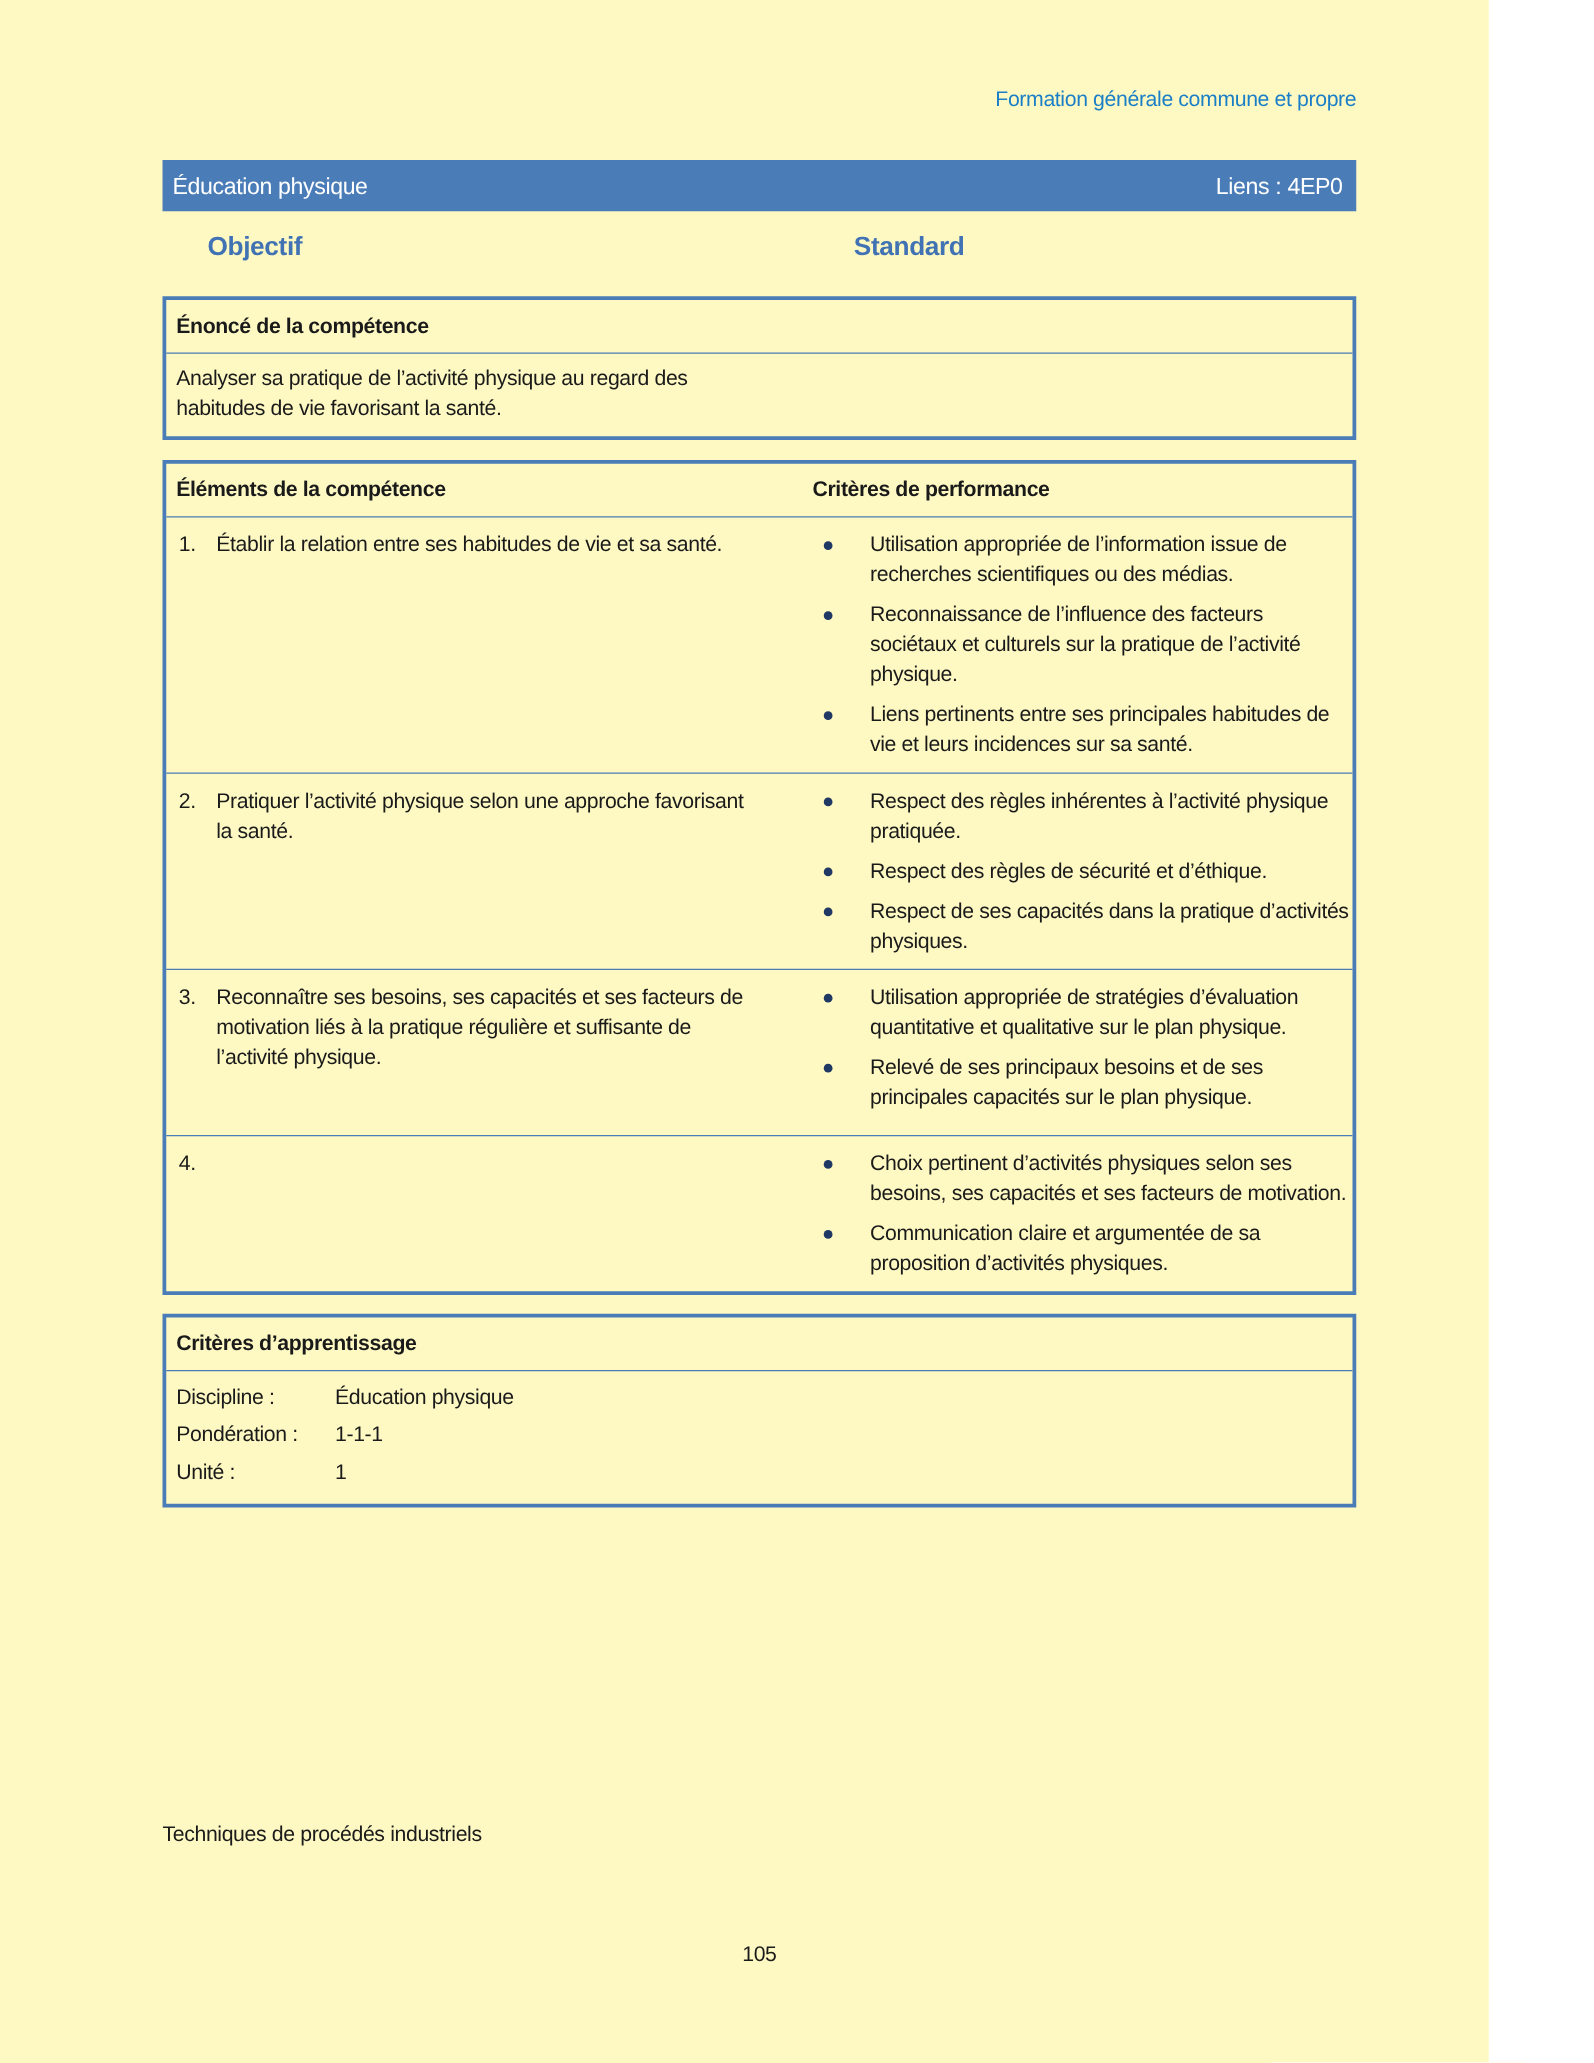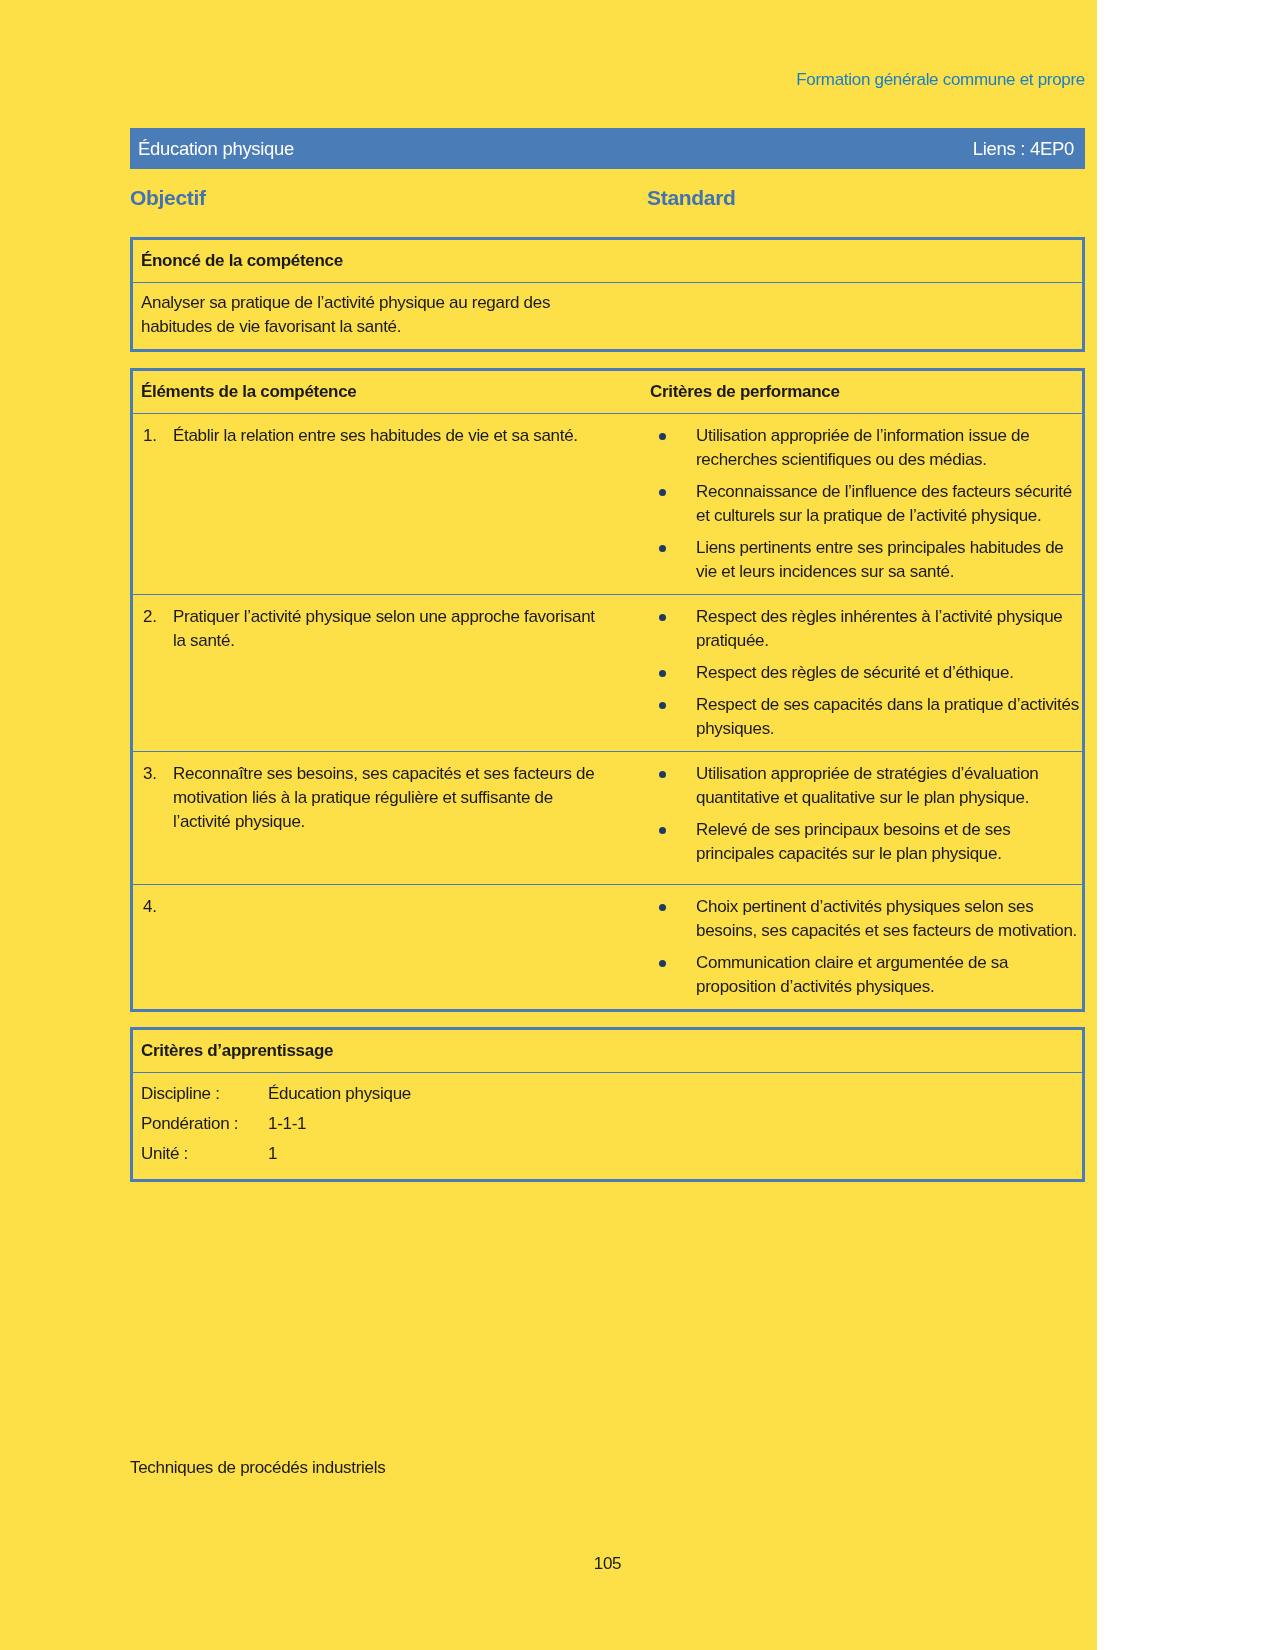--- a/index.html
+++ b/index.html
@@ -1,29 +1,29 @@
 <!DOCTYPE html>
 <html lang="fr"><head>
 <meta charset="utf-8">
 <style>
   html,body{margin:0;padding:0;background:#ffffff;}
   .page{
-    position:relative;width:1097px;height:1650px;background:#fde047;overflow:hidden;
+    position:relative;width:1191px;height:1650px;background:#fef9c3;overflow:hidden;
     font-family:"Liberation Sans","DejaVu Sans",sans-serif;color:#1a1a1a;
     font-size:17px;letter-spacing:-0.3px;line-height:24px;
   }
   .doc{position:absolute;left:130px;top:0;width:955px;}
   .top-note{margin-top:68px;text-align:right;color:#1b7fc7;font-size:17px;}
   .bar{
     margin-top:36px;background:#4a7cb8;color:#ffffff;height:41px;
     display:flex;justify-content:space-between;align-items:center;
     padding:0 11px 0 8px;box-sizing:border-box;font-size:18.5px;
   }
   .col-heads{display:flex;margin-top:15px;color:#4173b4;font-weight:bold;font-size:21px;line-height:27px;}
-  .col-heads .left-head{width:517px;flex:none;}
+  .col-heads .left-head{width:517px;flex:none;margin-left:36px;}
   .box{border:3px solid #4a7cb8;margin-top:26px;}
   .box-title{font-weight:bold;padding:9px 8px;border-bottom:1px solid #4a7cb8;}
   .box-body{padding:8px 8px 10px 8px;}
   .enonce-text{max-width:475px;}
   .tbl{margin-top:16px;}
   .thead{display:flex;font-weight:bold;border-bottom:1px solid #4a7cb8;padding:9px 0;}
   .thead .th-left{width:517px;flex:none;padding-left:8px;box-sizing:border-box;}
   .thead .th-right{flex:1;}
   .trow{display:flex;border-bottom:1px solid #4a7cb8;padding:8px 0 10px 0;}
   .trow.last{border-bottom:none;}
@@ -78,21 +78,21 @@
           <span class="num">1.</span>
           <span class="etext">Établir la relation entre ses habitudes de vie et sa santé.</span>
         </div>
         <div class="cell-cr">
           <div class="crit">
             <span class="dot"></span>
             <span class="ctext">Utilisation appropriée de l’information issue de recherches scientifiques ou des médias.</span>
           </div>
           <div class="crit">
             <span class="dot"></span>
-            <span class="ctext">Reconnaissance de l’influence des facteurs sécurité et culturels sur la pratique de l’activité physique.</span>
+            <span class="ctext">Reconnaissance de l’influence des facteurs sociétaux et culturels sur la pratique de l’activité physique.</span>
           </div>
           <div class="crit last">
             <span class="dot"></span>
             <span class="ctext">Liens pertinents entre ses principales habitudes de vie et leurs incidences sur sa santé.</span>
           </div>
         </div>
       </div>
 
       <div class="trow">
         <div class="cell-el">

